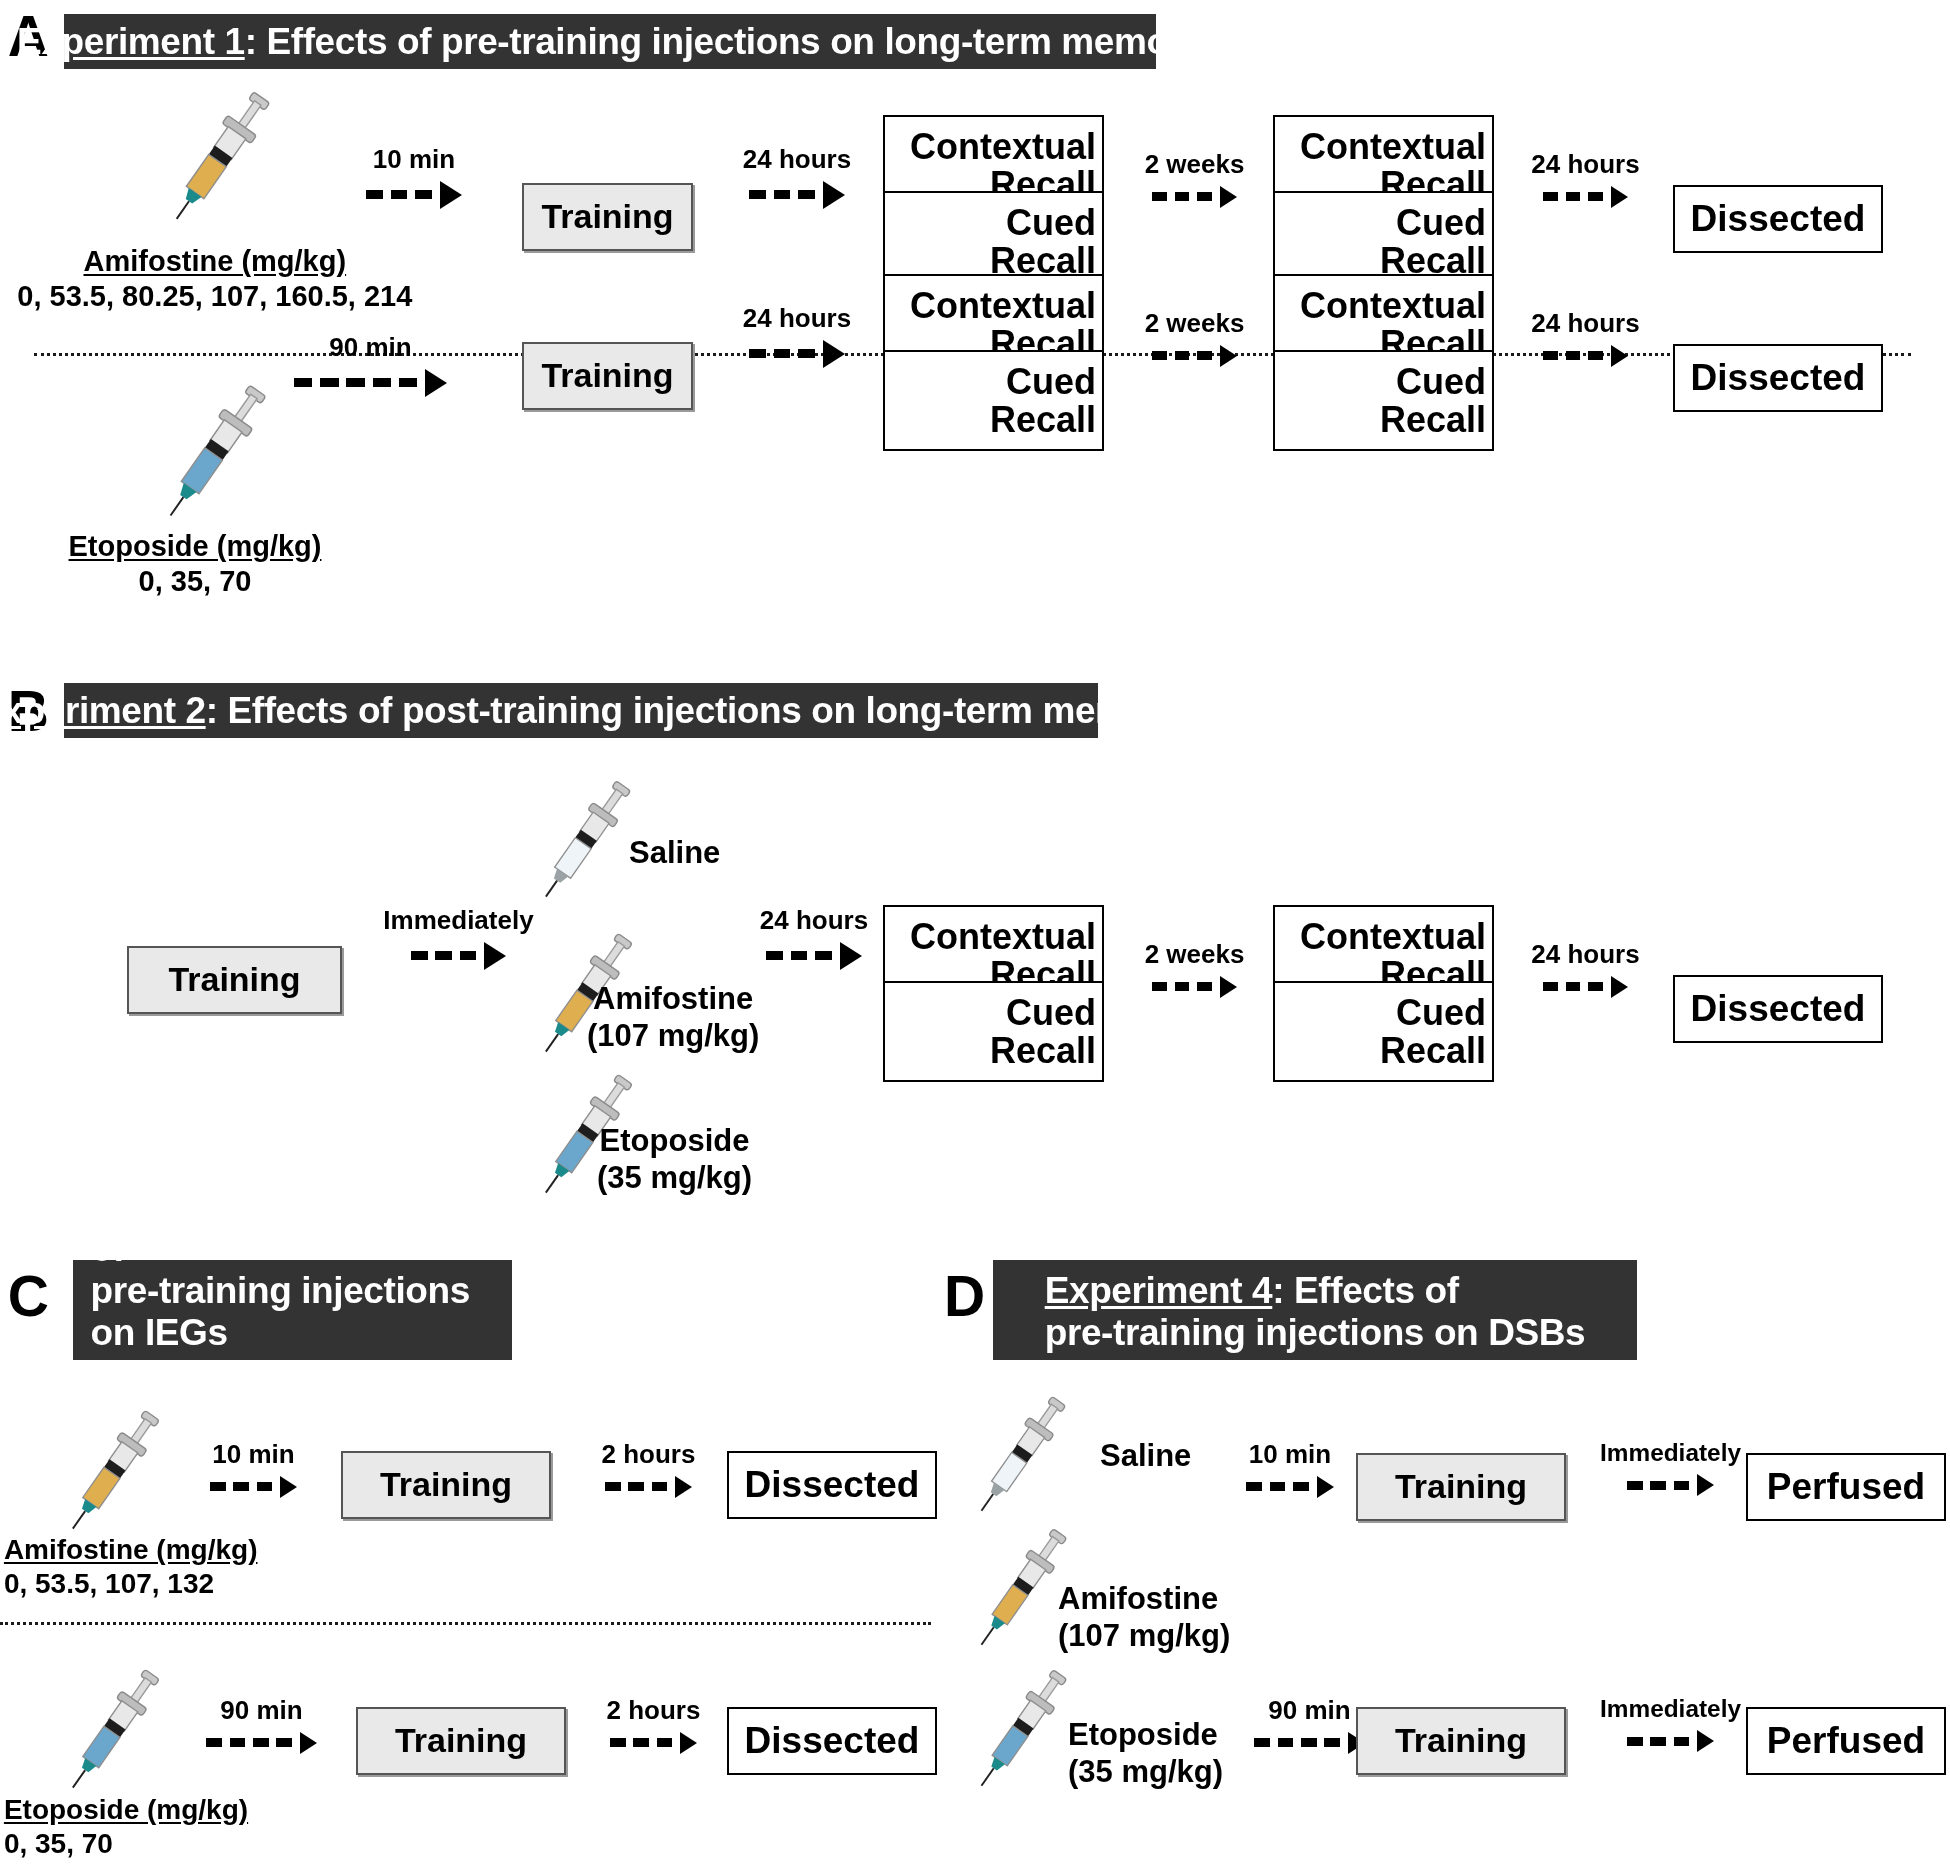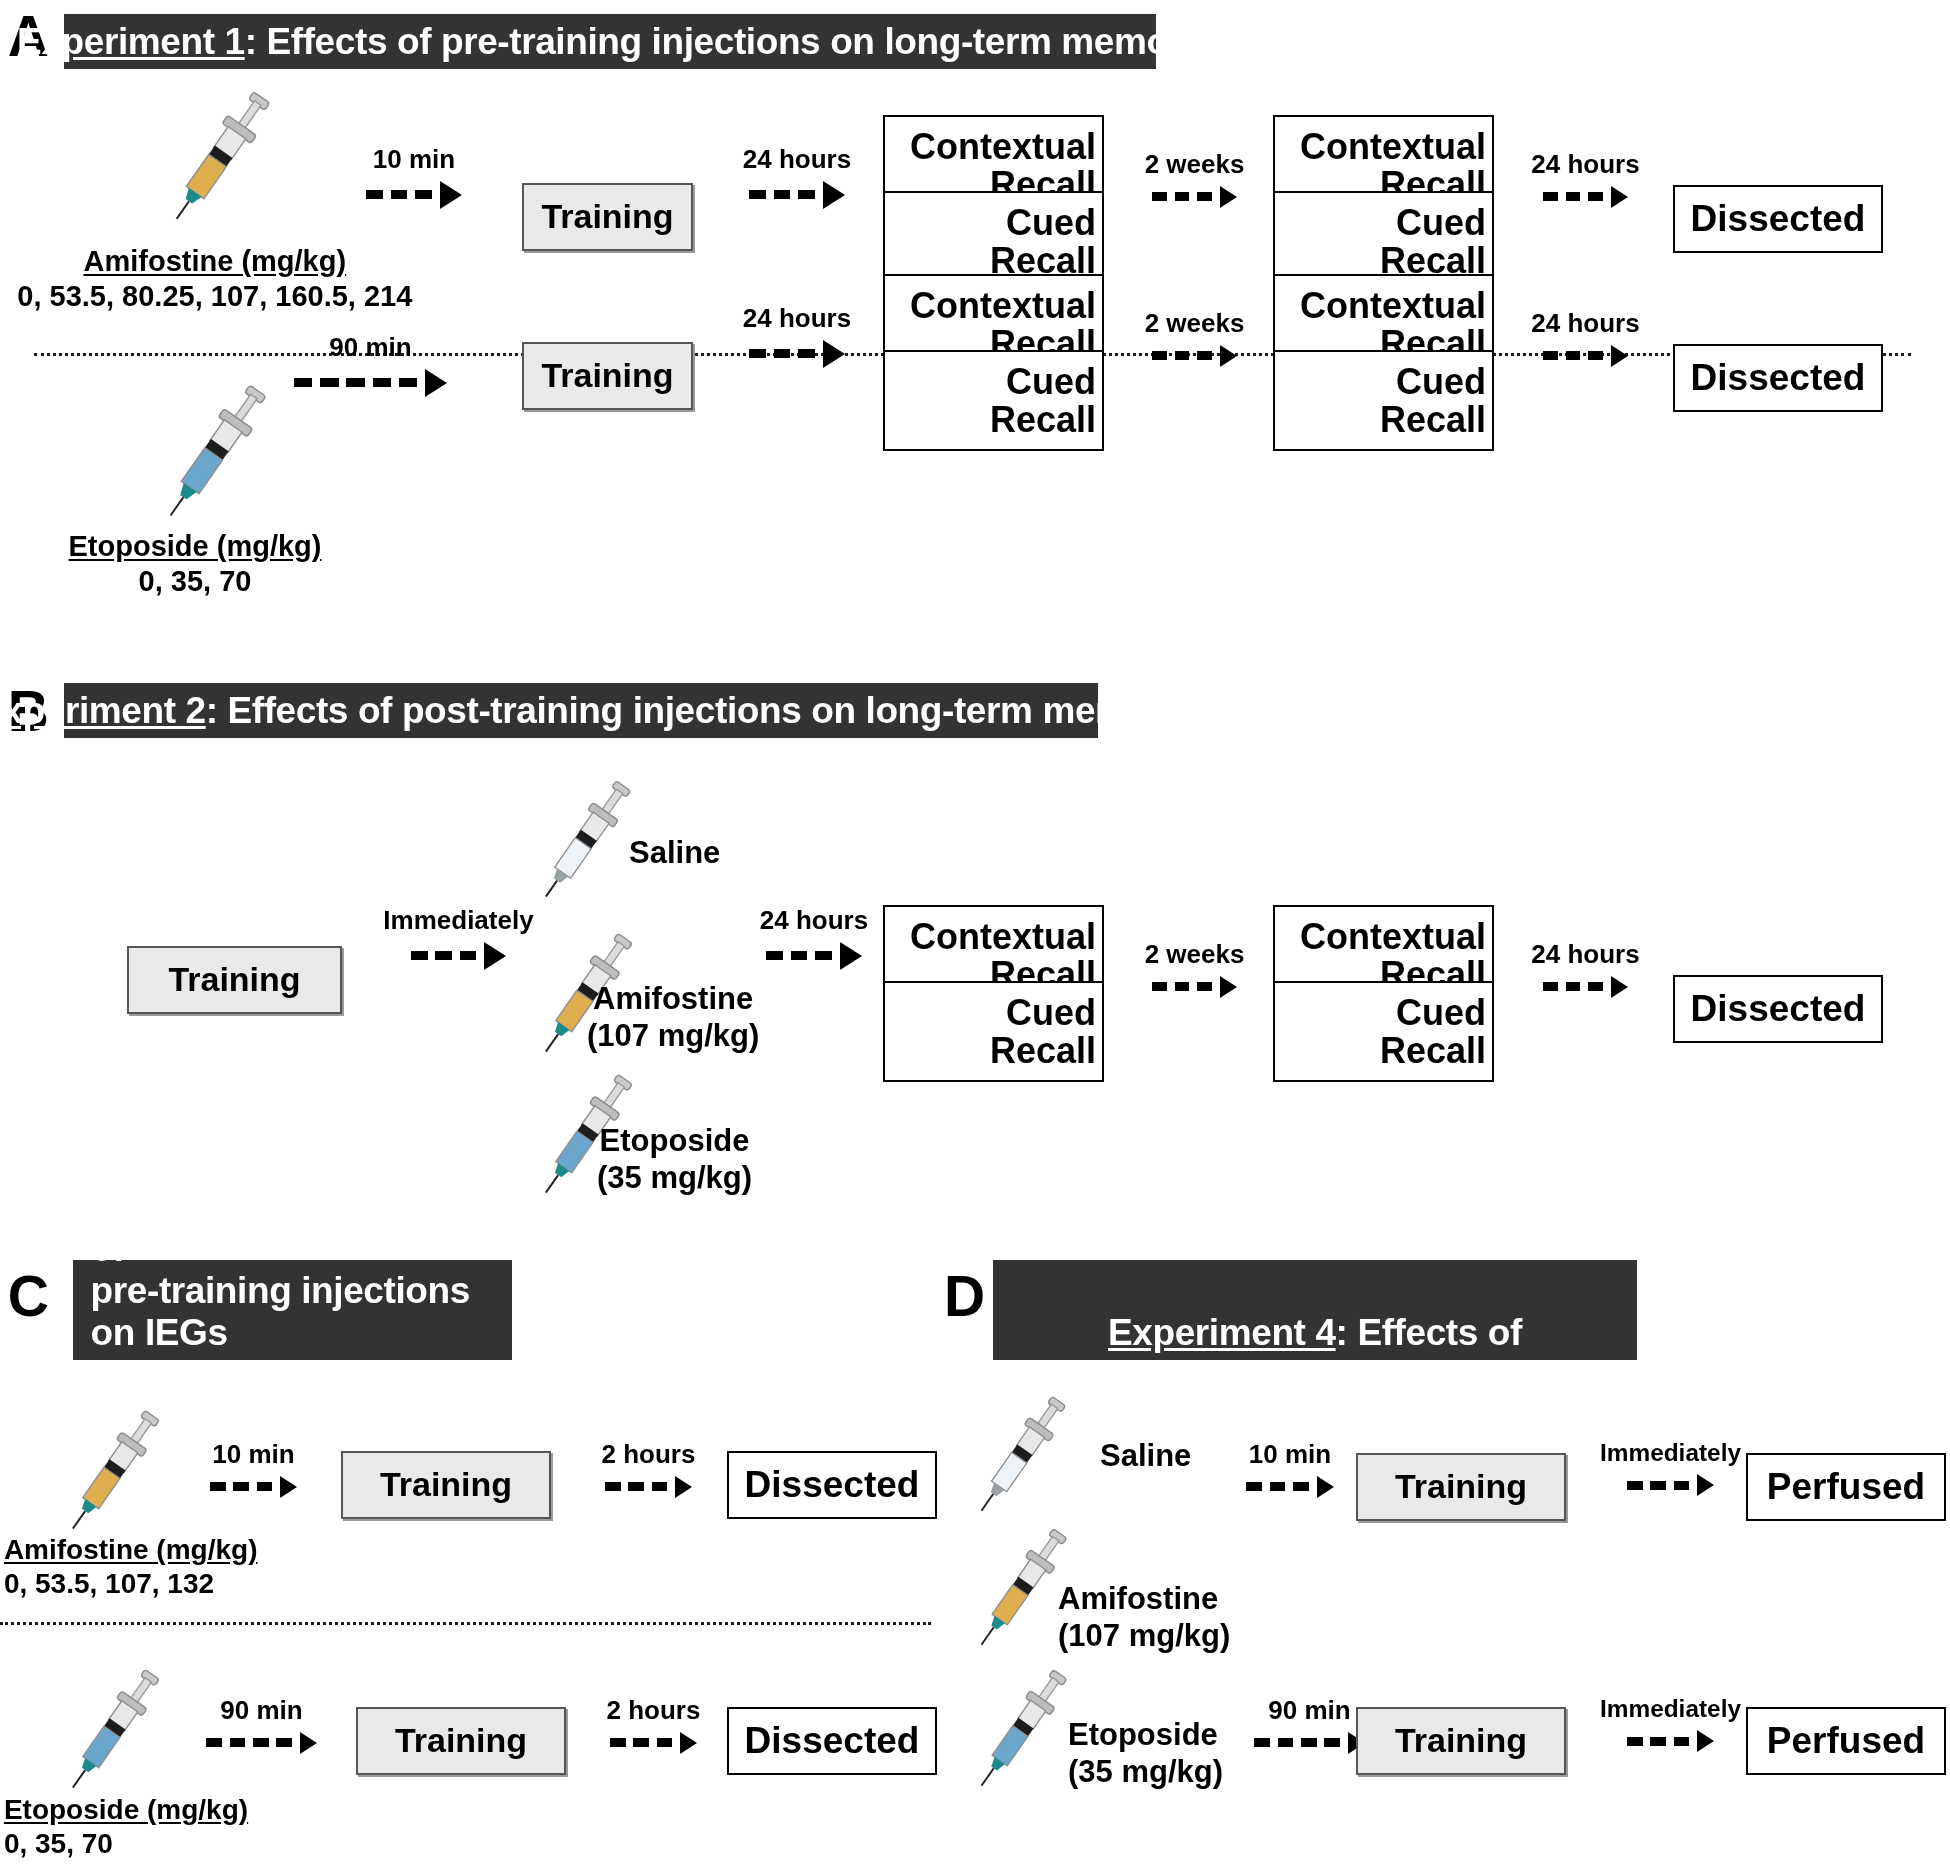--- a/index.html
+++ b/index.html
@@ -483,20 +483,21 @@
 
 <div class="abs box" style="left:727px;top:1707px;width:210px;height:68px;font-size:37px;">
   <span class="lbl">Dissected</span>
 </div>
 
 <div class="abs panel-letter" style="left:944px;top:1268px;">D</div>
 
 <div class="abs exp-header" style="left:993px;top:1260px;width:644px;height:100px;">
   <span class="htext two-line" style="text-align:left;">
     <u>Experiment 4</u><span>: Effects of</span><br>
+    <span>pre-training injections on DSBs</span>
   </span>
 </div>
 
 <div class="abs" style="left:965px;top:1385px;">
   <svg class="syringe" width="112" height="141" viewBox="0 0 115 145">
     <g transform="rotate(35 57 72)">
       <rect x="49" y="4" width="17" height="8" rx="3" fill="#c9c9c9" stroke="#8a8a8a" stroke-width="1.4"></rect>
       <rect x="53" y="11" width="8" height="26" fill="#dcdcdc" stroke="#9a9a9a" stroke-width="1.4"></rect>
       <rect x="42" y="35" width="31" height="9" rx="3" fill="#bdbdbd" stroke="#8a8a8a" stroke-width="1.4"></rect>
       <rect x="48" y="43" width="19" height="23" fill="#e8e8e8" stroke="#8f8f8f" stroke-width="1.4"></rect>

